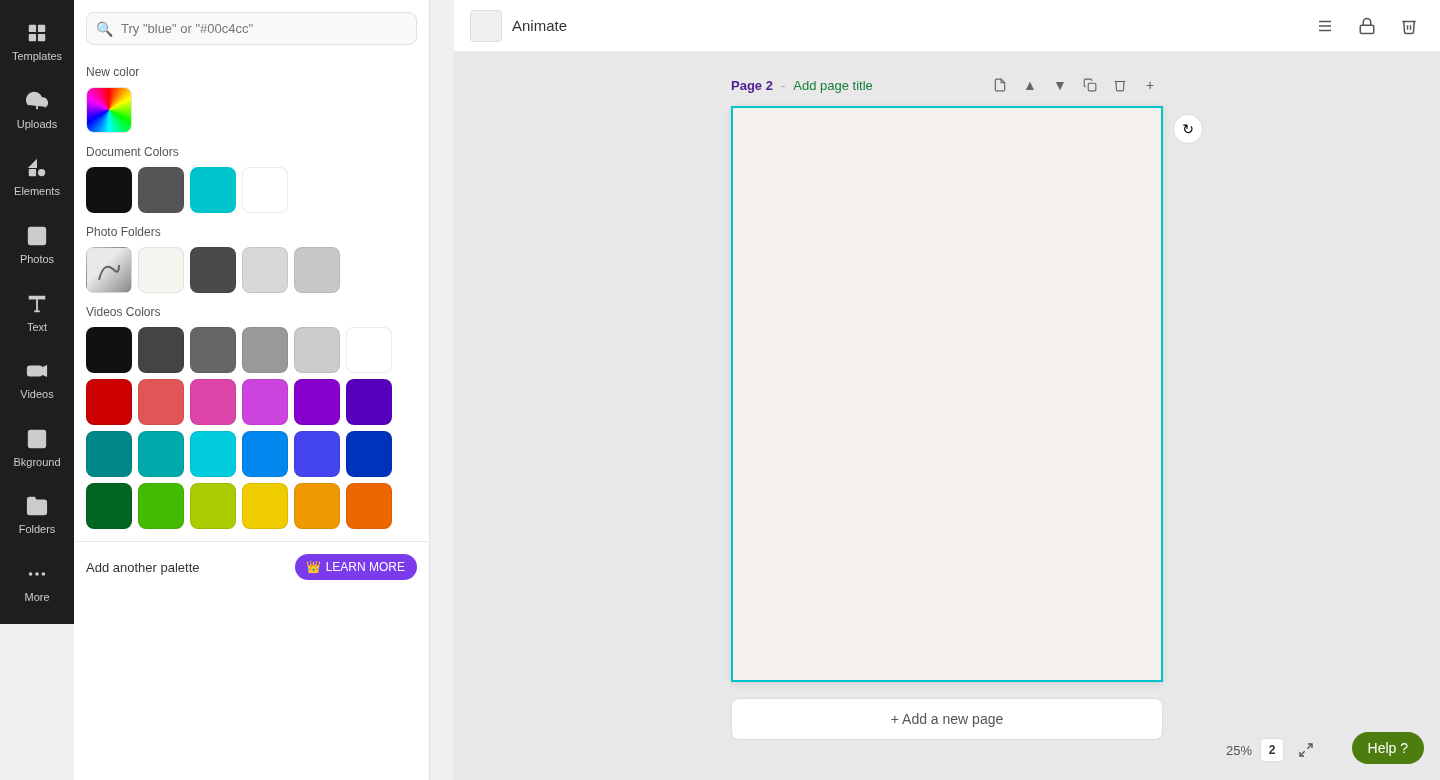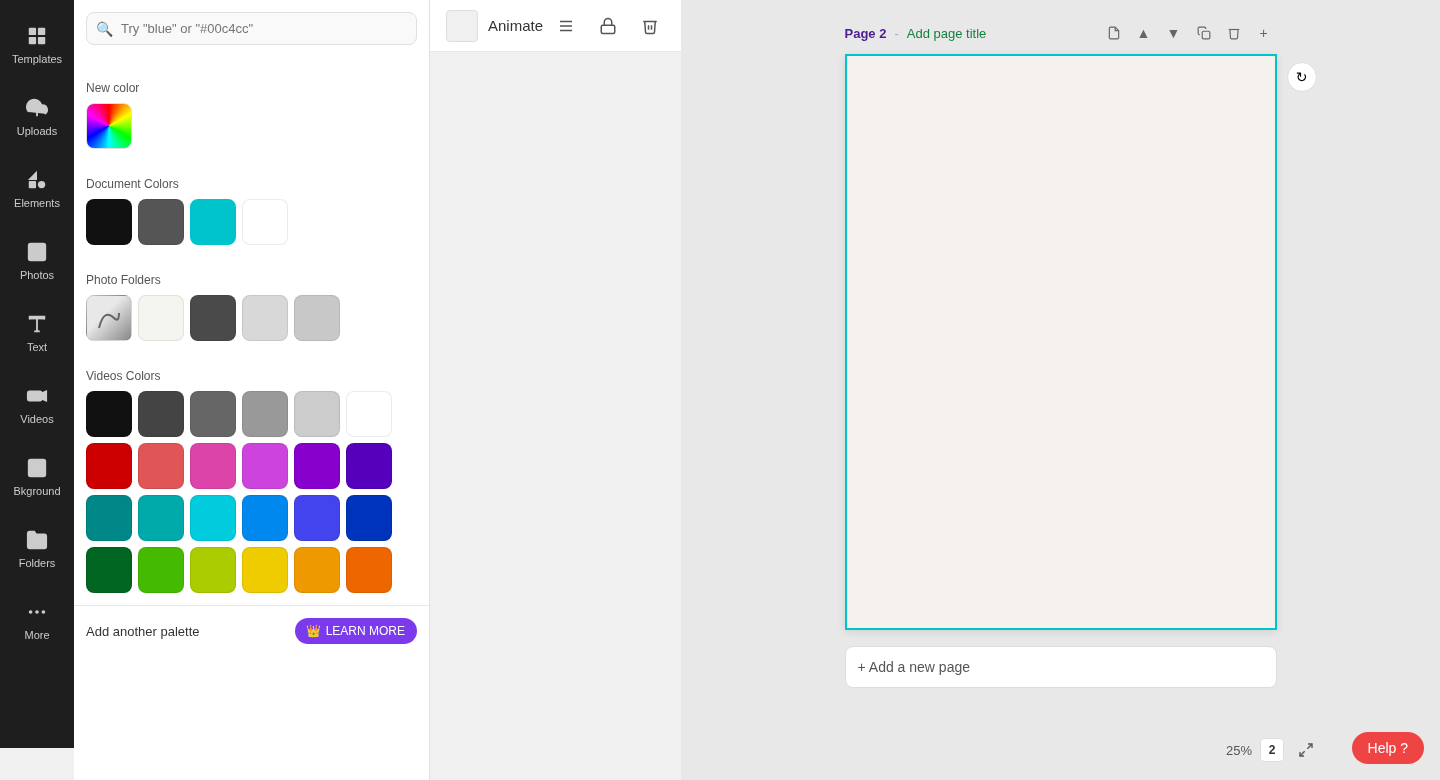--- a/index.html
+++ b/index.html
@@ -8,21 +8,21 @@
     
     .sidebar-nav {
       width: 74px;
       background: #1e1e1e;
       display: flex;
       flex-direction: column;
       align-items: center;
       padding: 8px 0;
       gap: 0;
       flex-shrink: 0;
-      height: 748px;
+      height: 624px;
     }
     .nav-item {
       width: 74px;
       height: 72px;
       display: flex;
       flex-direction: column;
       align-items: center;
       justify-content: center;
       gap: 5px;
       cursor: pointer;
@@ -80,21 +80,21 @@
     }
 
     .panel-content {
       padding: 0 12px 12px;
     }
 
     .section-label {
       font-size: 12px;
       color: #555;
       font-weight: 500;
-      margin: 28px 0 8px;
+      margin: 12px 0 8px;
     }
 
     
     .new-color-swatch {
       width: 46px;
       height: 46px;
       border-radius: 8px;
       background: conic-gradient(red, yellow, lime, cyan, blue, magenta, red);
       cursor: pointer;
       border: 1px solid #e0e0e0;
@@ -155,23 +155,24 @@
       cursor: pointer;
       display: flex;
       align-items: center;
       gap: 4px;
     }
 
     
     .main-area {
       flex: 1;
       display: flex;
-      flex-direction: row;
+      flex-direction: column;
       height: 780px;
       overflow: hidden;
+      padding-left: 24px;
     }
 
     .toolbar {
       height: 52px;
       background: #fff;
       display: flex;
       align-items: center;
       padding: 0 16px;
       gap: 8px;
       border-bottom: 1px solid #e8e8e8;
@@ -289,21 +290,21 @@
     .add-page-btn {
       margin-top: 16px;
       width: 432px;
       padding: 12px;
       background: #fff;
       border: 1px solid #ddd;
       border-radius: 8px;
       font-size: 14px;
       color: #555;
       cursor: pointer;
-      text-align: left;
+      text-align: center;
     }
 
     
     .status-bar {
       position: absolute;
       bottom: 12px;
       right: 16px;
       display: flex;
       align-items: center;
       gap: 8px;
@@ -336,21 +337,21 @@
       font-size: 16px;
       display: flex;
       align-items: center;
       justify-content: center;
     }
 
     .help-btn {
       position: absolute;
       bottom: 12px;
       right: 80px;
-      background: #ef4444;
+      background: #4d7c0f;
       color: #fff;
       border: none;
       border-radius: 20px;
       padding: 8px 16px;
       font-size: 14px;
       cursor: pointer;
       display: flex;
       align-items: center;
       gap: 4px;
     }

